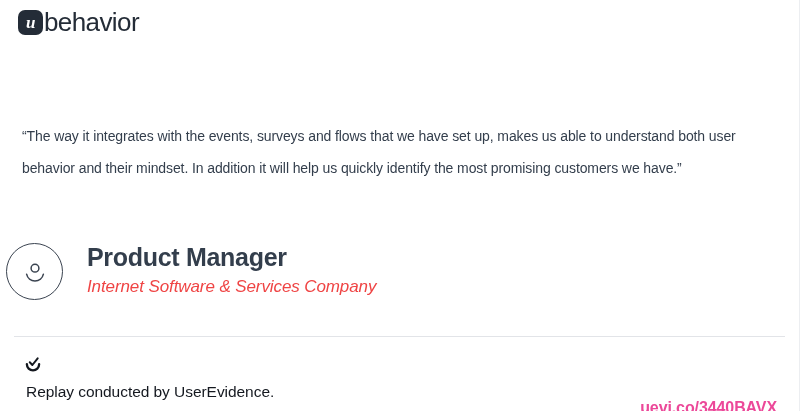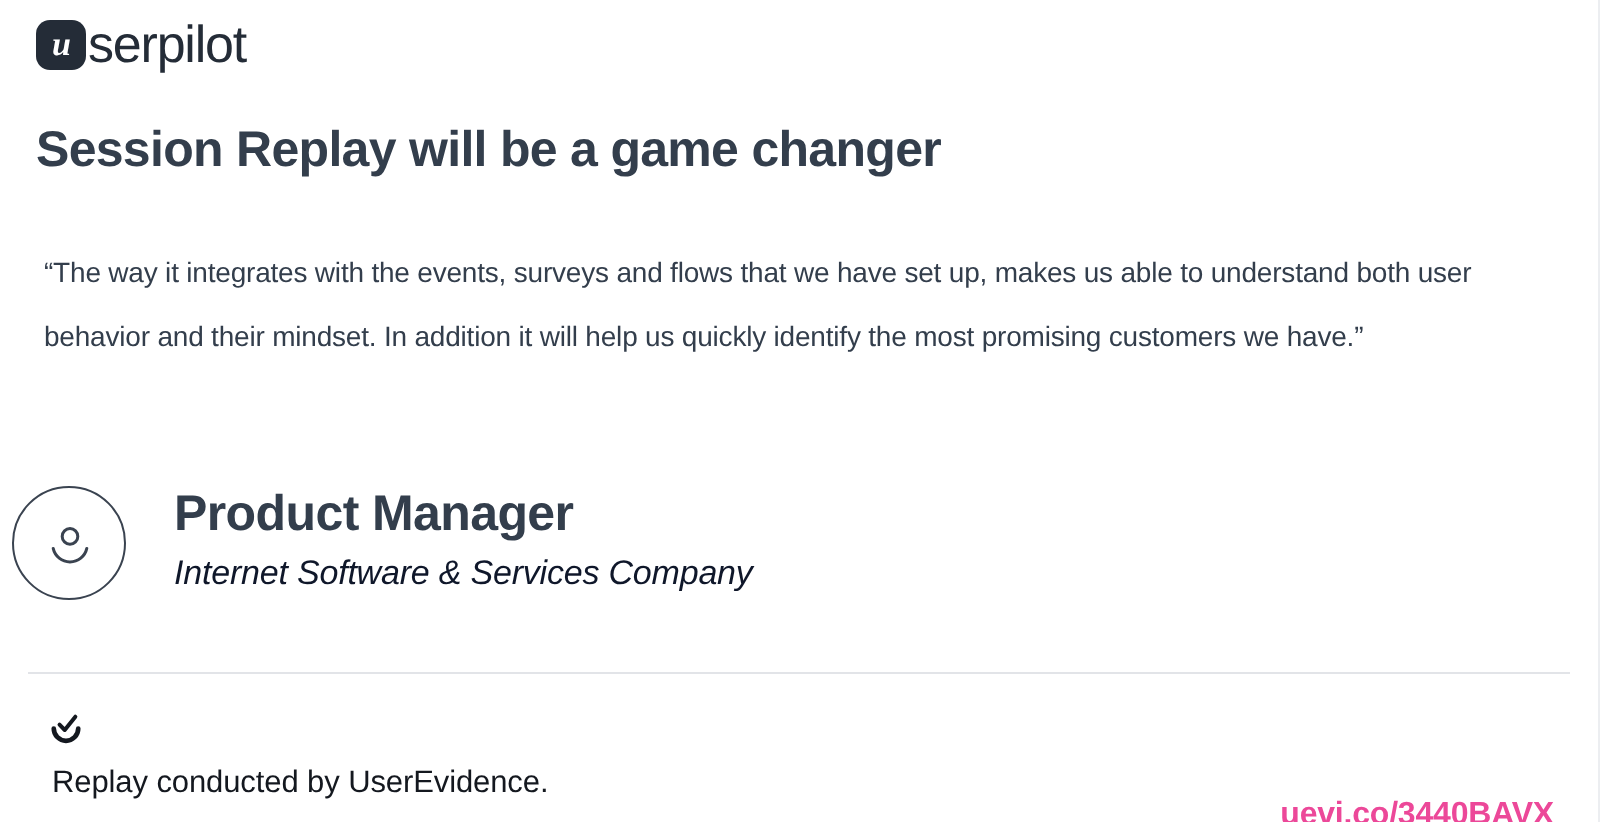--- a/index.html
+++ b/index.html
@@ -114,21 +114,21 @@
     font-weight: 700;
     color: #333E4C;
     letter-spacing: -0.3px;
     line-height: 1.15;
     margin: 0;
   }
   .attr-company {
     font-size: 17px;
     font-style: italic;
     font-weight: 400;
-    color: #0f172a;
+    color: #ef4444;
     letter-spacing: -0.1px;
     line-height: 1.5;
     margin: 2px 0 0 0;
   }
 
   
   .divider {
     position: absolute;
     left: 14px;
     top: 336px;
@@ -186,24 +186,23 @@
 </style>
 </head>
 <body>
 
 <div class="card">
 
   <div class="logo-row">
     <div class="logo-mark">
       <span>u</span>
     </div>
-    <div class="logo-word">serpilot</div>
+    <div class="logo-word">behavior</div>
   </div>
 
-  <h1 class="headline">Session Replay will be a game changer</h1>
 
   <p class="quote">“The way it integrates with the events, surveys and flows that we have set up, makes us able to understand both user behavior and their mindset. In addition it will help us quickly identify the most promising customers we have.”</p>
 
   <div class="attribution">
     <div class="avatar">
       <svg class="avatar-glyph" width="26" height="22" viewBox="0 0 26 22">
         <circle cx="13" cy="7.2" r="3.9" fill="none" stroke="#3A4350" stroke-width="1.5"></circle>
         <path d="M4.6 13.2 A 8.6 8.6 0 0 0 21.4 13.2" fill="none" stroke="#3A4350" stroke-width="1.5" stroke-linecap="round"></path>
       </svg>
     </div>

